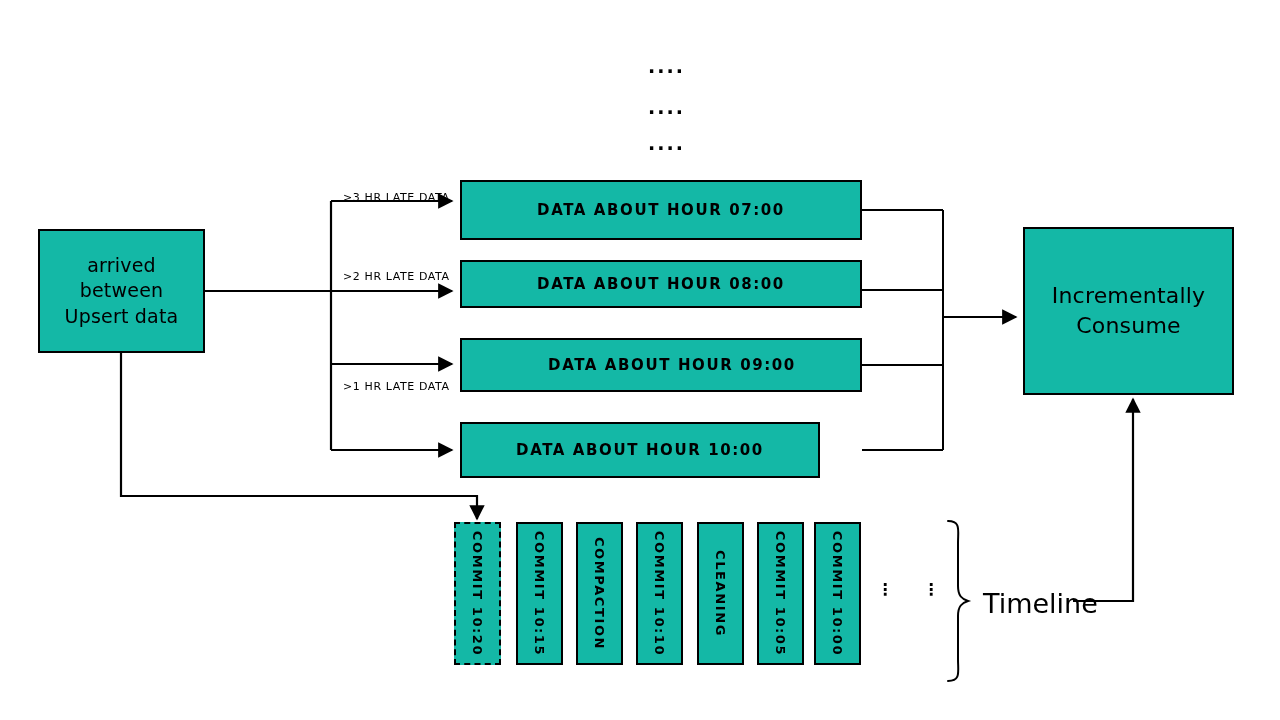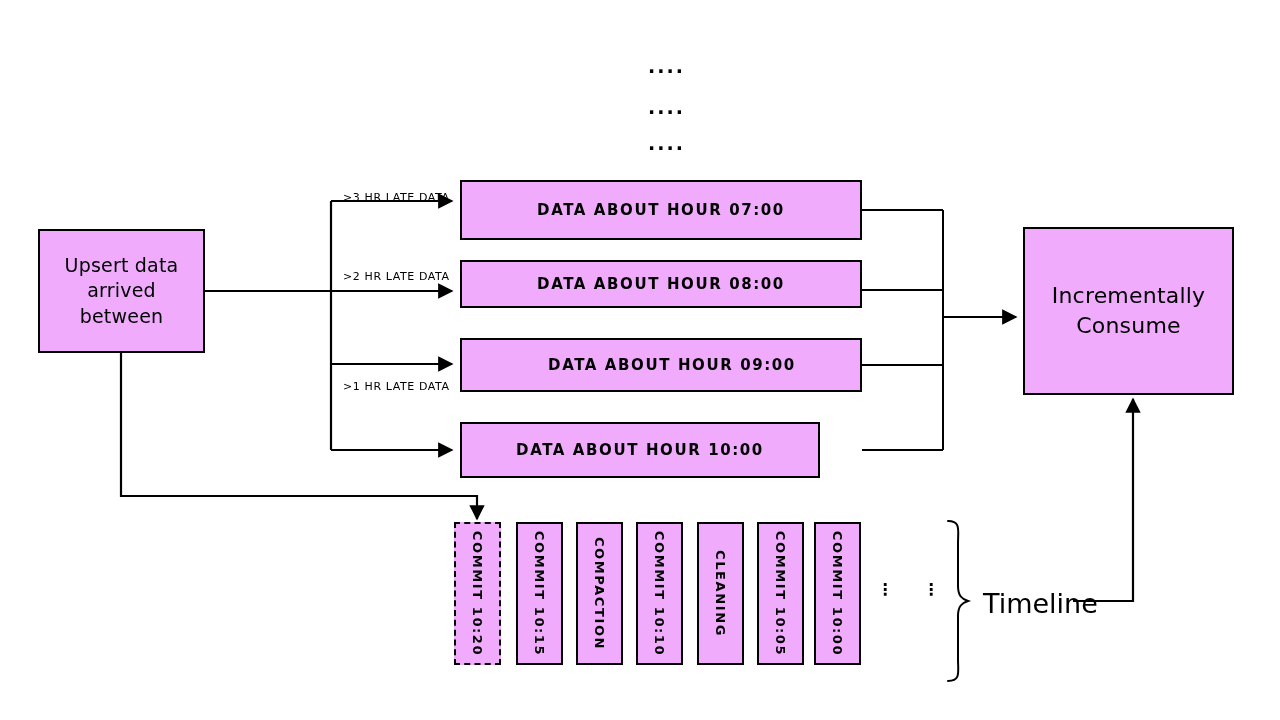--- a/index.html
+++ b/index.html
@@ -20,21 +20,21 @@
     position: absolute;
     left: 0;
     top: 0;
     width: 1280px;
     height: 720px;
   }
   .box {
     position: absolute;
     box-sizing: border-box;
     border: 2px solid #000;
-    background: #f0abfc;
+    background: #14b8a6;
     display: flex;
     align-items: center;
     justify-content: center;
   }
   .box-dashed {
     border: 2px dashed #000;
   }
   .handwrite {
     font-family: "DejaVu Sans", sans-serif;
     color: #000;
@@ -139,22 +139,22 @@
 
     <path d="M 1073 601 L 1133 601" stroke="#000" stroke-width="2" fill="none"></path>
   </svg>
 
   <div class="dots-row" style="left:648px; top:55px;">....</div>
   <div class="dots-row" style="left:648px; top:96px;">....</div>
   <div class="dots-row" style="left:648px; top:132px;">....</div>
 
   <div class="box" style="left:38px; top:229px; width:167px; height:124px;">
     <div class="handwrite upsert-text">
+      <div>arrived between</div>
       <div>Upsert data</div>
-      <div>arrived between</div>
     </div>
   </div>
 
   <div class="edge-label" style="left:343px; top:191px;">&gt;3 HR LATE DATA</div>
   <div class="edge-label" style="left:343px; top:270px;">&gt;2 HR LATE DATA</div>
   <div class="edge-label" style="left:343px; top:332px;margin-top:48px;">&gt;1 HR LATE DATA</div>
 
   <div class="box" style="left:460px; top:180px; width:402px; height:60px;">
     <div class="handwrite hour-text">DATA ABOUT HOUR 07:00</div>
   </div>

